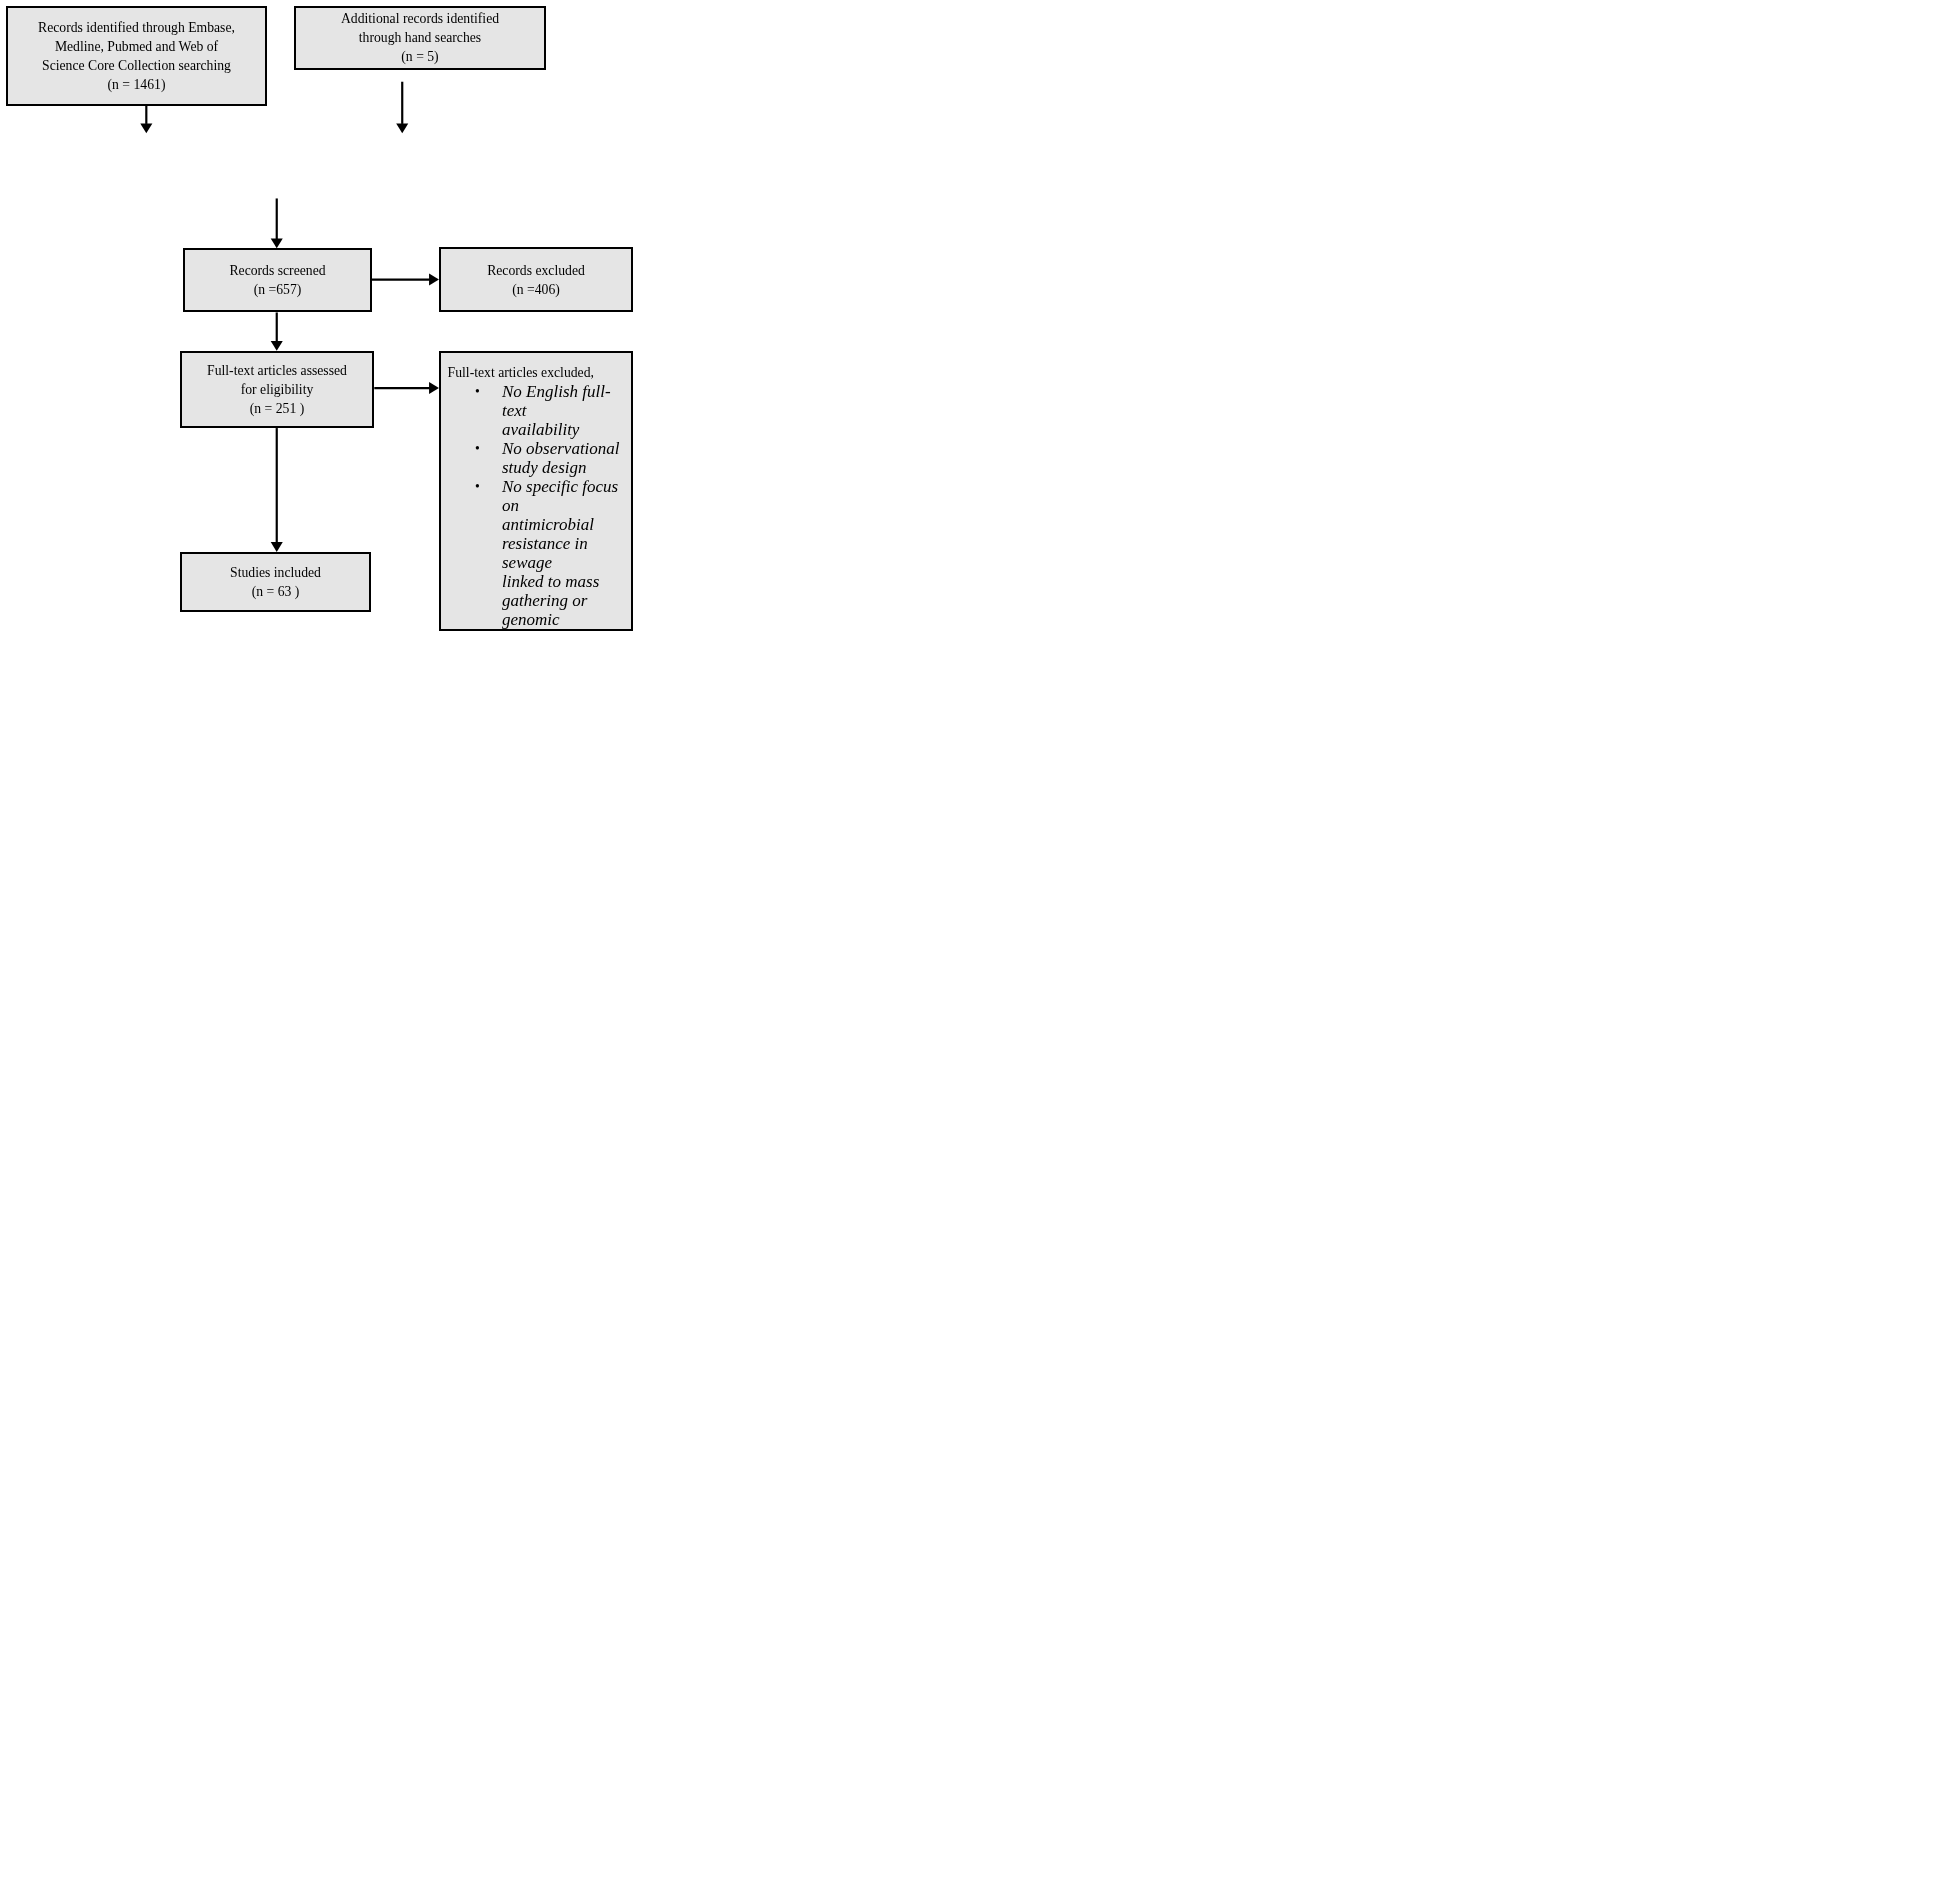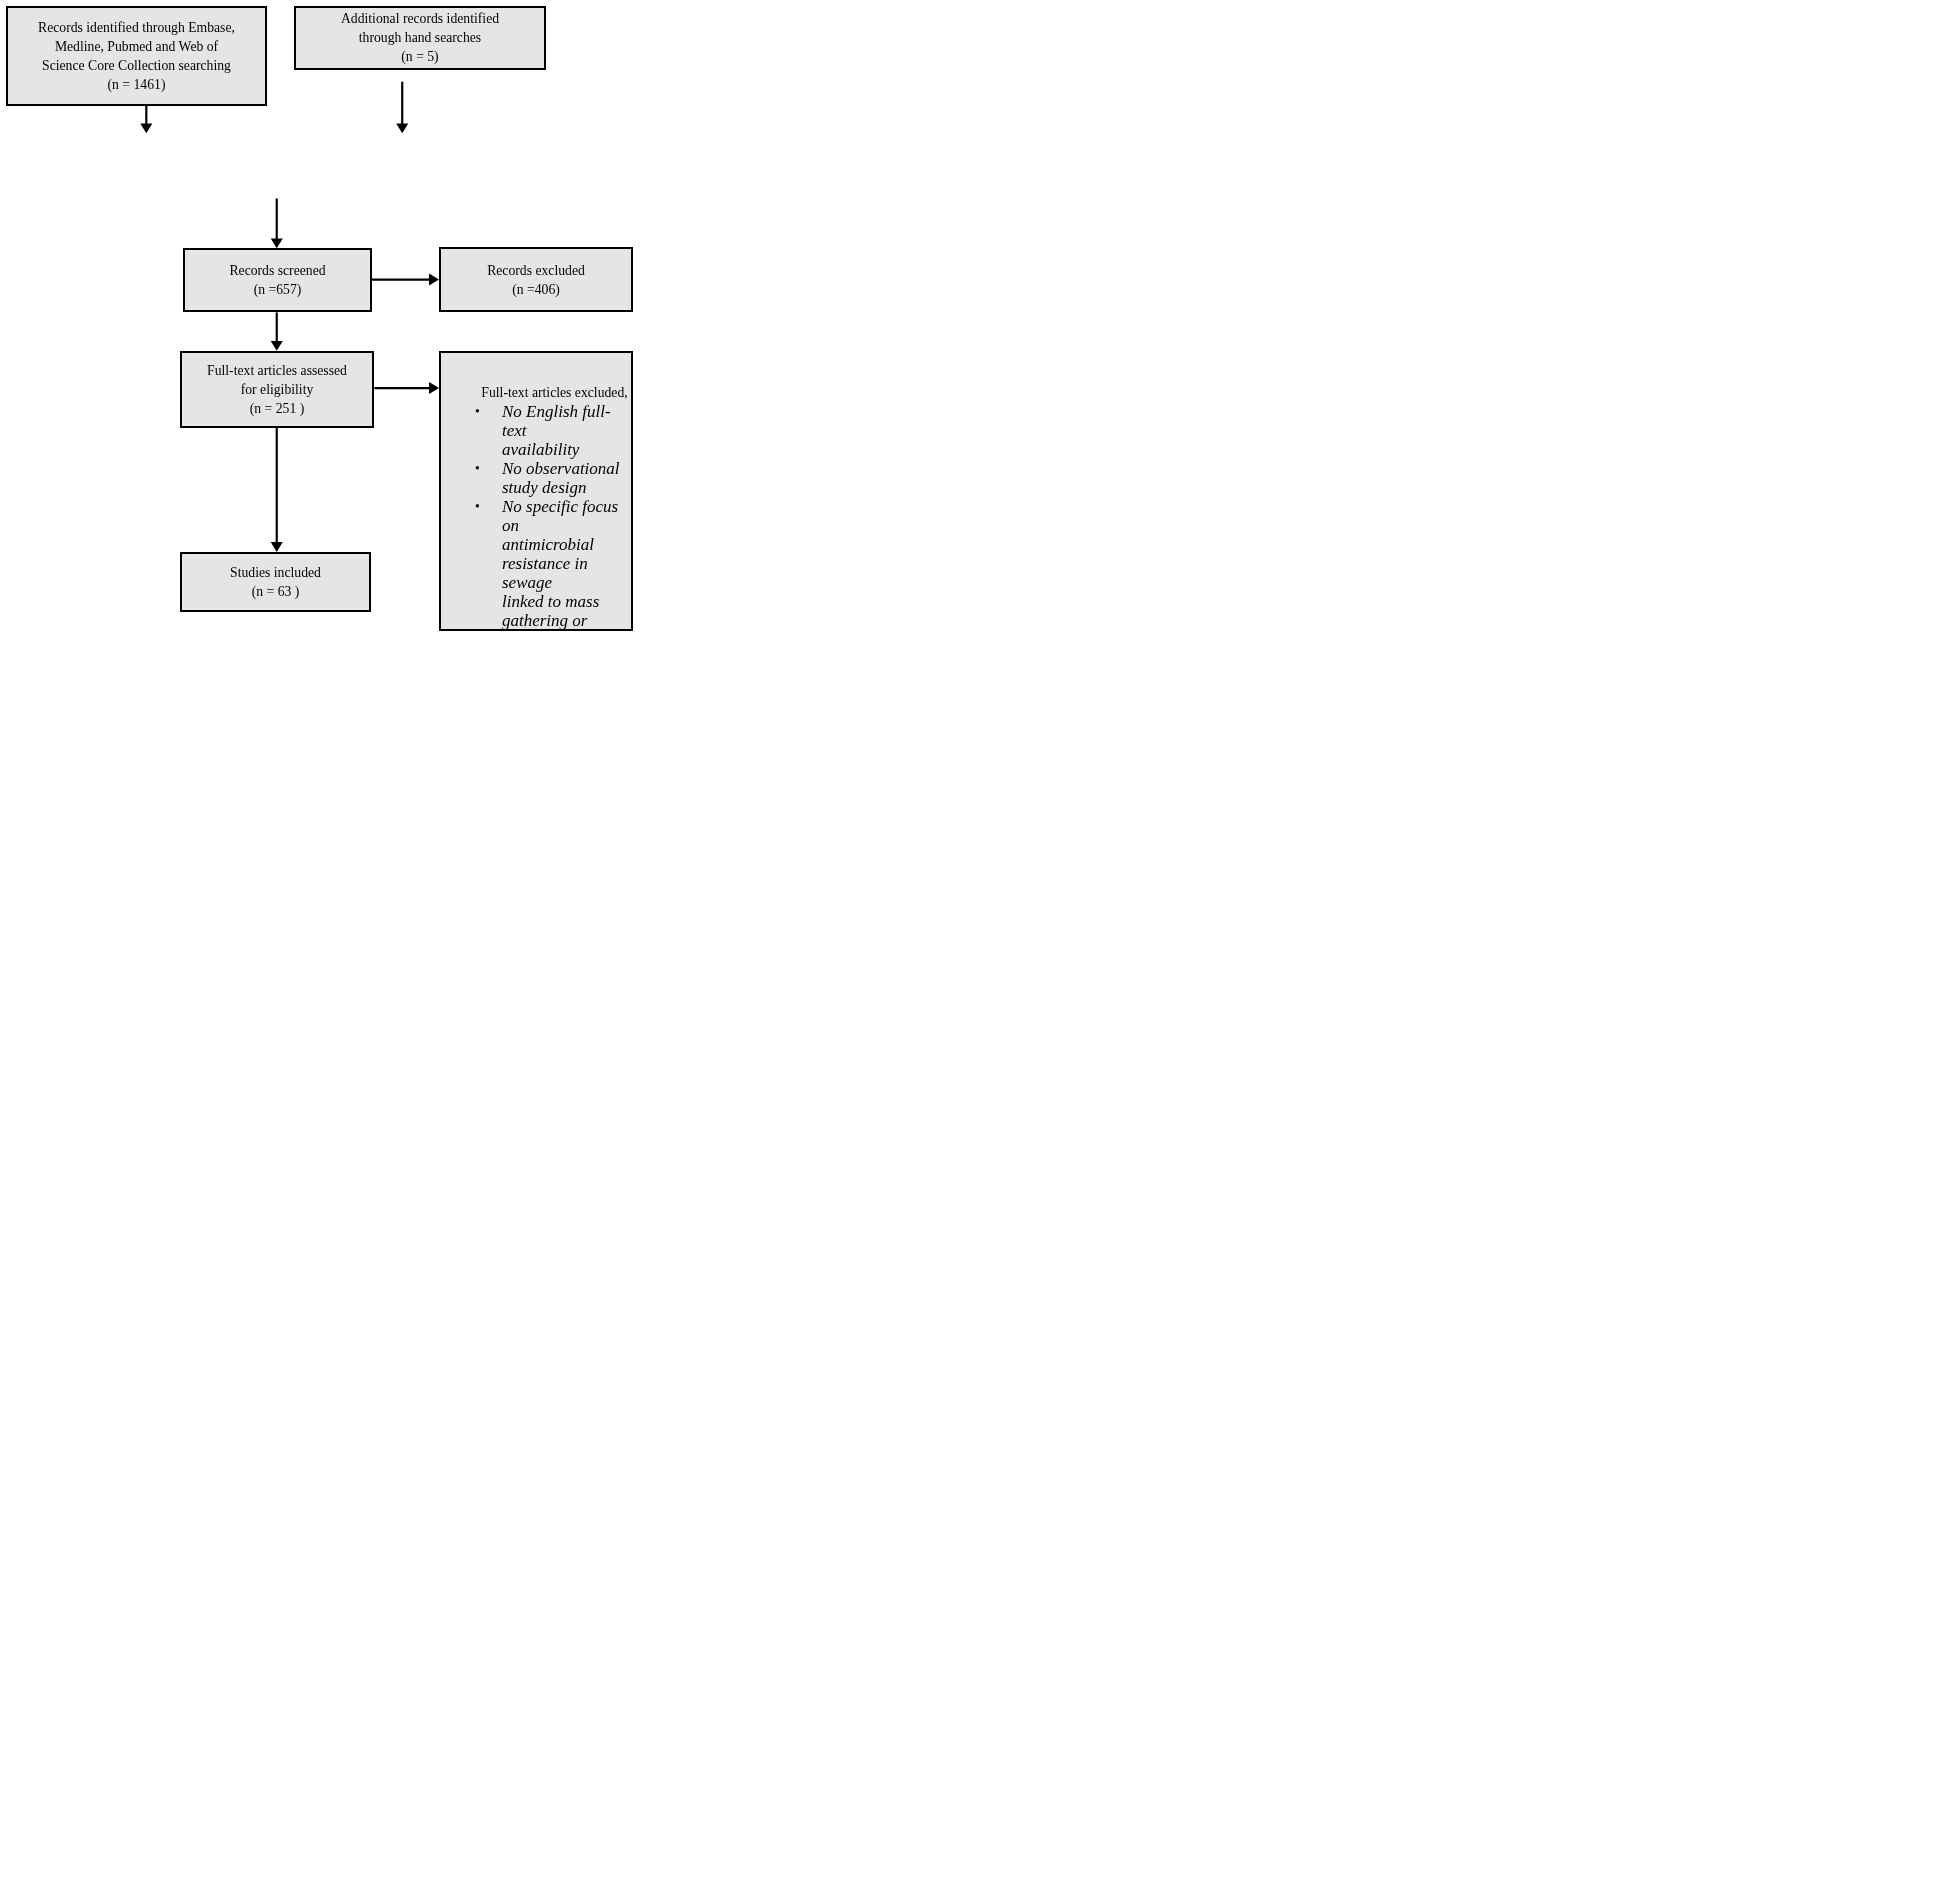--- a/index.html
+++ b/index.html
@@ -42,24 +42,23 @@
   .box-records-excluded  { left: 439px; top: 247px;  width: 194px; height: 65px; }
   .box-fulltext-assessed { left: 180px; top: 351px;  width: 194px; height: 77px; }
   .box-included          { left: 180px; top: 552px; width: 191px; height: 60px; }
 
   .box-fulltext-excluded {
     left: 439px; top: 351px; width: 194px; height: 280px;
     display: block;
     padding: 10px 3.3px 0 6.6px;
   }
   .b7-title {
-    text-align: right;
+    text-align: left;
     font-size: 13.7px;
     line-height: 19px;
-    margin-top: 20px;
   }
   .b7-list { list-style: none; margin: 0; padding: 0; }
   .b7-item { display: flex; padding-left: 27.4px; }
   .b7-bullet {
     display: inline-block;
     width: 27px;
     font-size: 13.7px;
     line-height: 19px;
     flex: 0 0 auto;
   }

